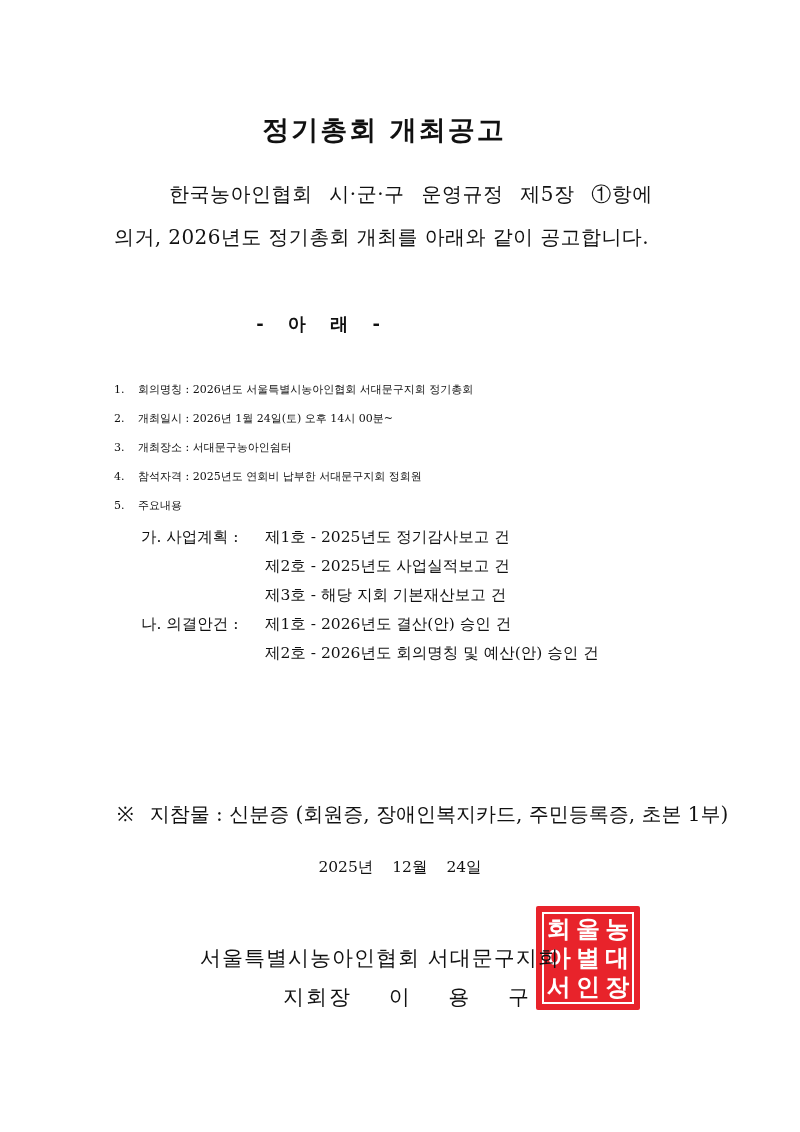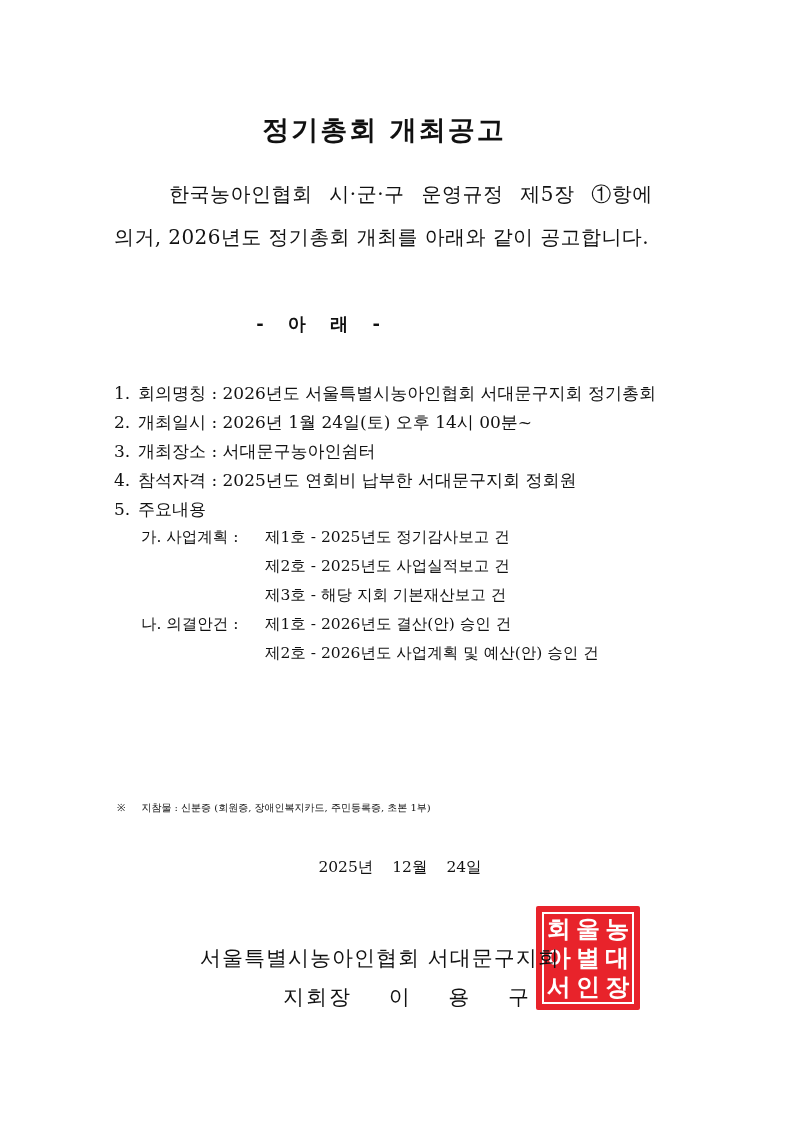--- a/index.html
+++ b/index.html
@@ -15,26 +15,26 @@
     }
     .intro {
       font-size: 20px; letter-spacing: 0.5px;
     }
     .intro1 { left: 141px; top: 181px; word-spacing: 10px; margin-left: 28px; }
     .intro2 { left: 114px; top: 224px; letter-spacing: 0.4px; }
     .ara {
       left: 0; width: 636px; top: 312px; text-align: center;
       font-size: 18px; font-weight: bold; word-spacing: 18px;
     }
-    .list { font-size: 17px; left: 114px; }
+    .list { font-size: 11px; left: 114px; }
     .li-num { display: inline-block; width: 24px; }
     .li-label { display: inline-block; }
     .sub-label { position: absolute; left: 141px; font-size: 15.5px; white-space: nowrap; }
     .sub-item { position: absolute; left: 265px; font-size: 15.5px; white-space: nowrap; }
-    .note { left: 117px; top: 800px; font-size: 10px; text-align: center; }
+    .note { left: 117px; top: 800px; font-size: 20px; text-align: center; }
     .note .mark { margin-right: 16px; }
     .date {
       left: 0; width: 800px; top: 857px; text-align: center;
       font-size: 15.5px; word-spacing: 14px;
     }
     .org { left: 200px; top: 944px; font-size: 21px; letter-spacing: 1px; }
     .chief { left: 283px; top: 983px; font-size: 21px; word-spacing: 28px; letter-spacing: 2px; }
     .seal {
       position: absolute; left: 536px; top: 906px; width: 104px; height: 104px;
       background: #e8232b; border-radius: 2px;
@@ -78,21 +78,21 @@
     <span class="li-num">5.</span><span class="li-label">주요내용</span>
   </div>
 
   <div class="sub-label" style="top:527px">가. 사업계획 :</div>
   <div class="sub-item" style="top:527px">제1호 - 2025년도 정기감사보고 건</div>
   <div class="sub-item" style="top:556px">제2호 - 2025년도 사업실적보고 건</div>
   <div class="sub-item" style="top:585px">제3호 - 해당 지회 기본재산보고 건</div>
 
   <div class="sub-label" style="top:614px">나. 의결안건 :</div>
   <div class="sub-item" style="top:614px">제1호 - 2026년도 결산(안) 승인 건</div>
-  <div class="sub-item" style="top:643px">제2호 - 2026년도 사업계획 및 예산(안) 승인 건</div>
+  <div class="sub-item" style="top:643px">제2호 - 2026년도 회의명칭 및 예산(안) 승인 건</div>
 
   <div class="abs note">
     <span class="mark">※</span><span>지참물 : 신분증 (회원증, 장애인복지카드, 주민등록증, 초본 1부)</span>
   </div>
 
   <div class="abs date">2025년 12월 24일</div>
 
   <div class="seal">
     <div class="seal-inner">
       <span class="seal-char">회</span>

